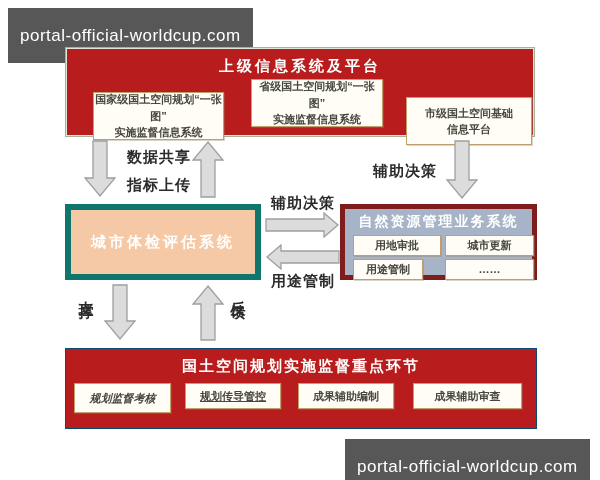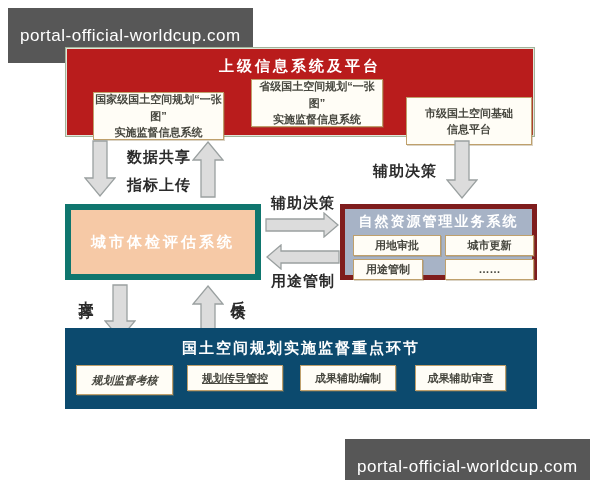--- a/index.html
+++ b/index.html
@@ -31,27 +31,27 @@
   .orange-panel .panel-title{padding:0;}
 
   .right-panel{left:340px;top:204px;width:197px;height:76px;background:#a7b3c6;
     border:5px solid #7f1d1d;}
   .right-panel .panel-title{font-size:14px;letter-spacing:2px;padding-top:4px;}
   .rp-c1{left:8px;top:26px;width:88px;height:21px;}
   .rp-c2{left:100px;top:26px;width:89px;height:21px;}
   .rp-c3{left:8px;top:50px;width:70px;height:21px;}
   .rp-c4{left:100px;top:50px;width:89px;height:21px;}
 
-  .bottom-panel{left:65px;top:328px;width:472px;height:81px;background:#0c4a6e;
-    border:3px solid #0c4a6e;}
+  .bottom-panel{left:65px;top:348px;width:472px;height:81px;background:#b91c1c;
+    border:1px solid #0c4a6e;}
   .bottom-panel .panel-title{padding-top:8px;letter-spacing:2px;}
   .b-c1{left:8px;top:34px;width:97px;height:30px;font-style:italic;}
   .b-c2{left:119px;top:34px;width:96px;height:26px;text-decoration:underline;}
   .b-c3{left:232px;top:34px;width:96px;height:26px;}
-  .b-c4{left:347px;top:34px;width:91px;height:26px;text-align:right;}
+  .b-c4{left:347px;top:34px;width:109px;height:26px;text-align:right;}
 
   .arrow{position:absolute;}
   .arrow polygon{fill:#dcdcdc;stroke:#9aa0a0;stroke-width:1.3;}
 
   .flow-label{position:absolute;font-size:15px;color:#2b2b2b;font-weight:600;
     letter-spacing:1px;white-space:nowrap;}
   .flow-label.centered{text-align:center;}
   .v-label{position:absolute;font-size:15px;color:#2b2b2b;font-weight:600;
     writing-mode:vertical-rl;text-orientation:upright;letter-spacing:3px;}
 </style>

